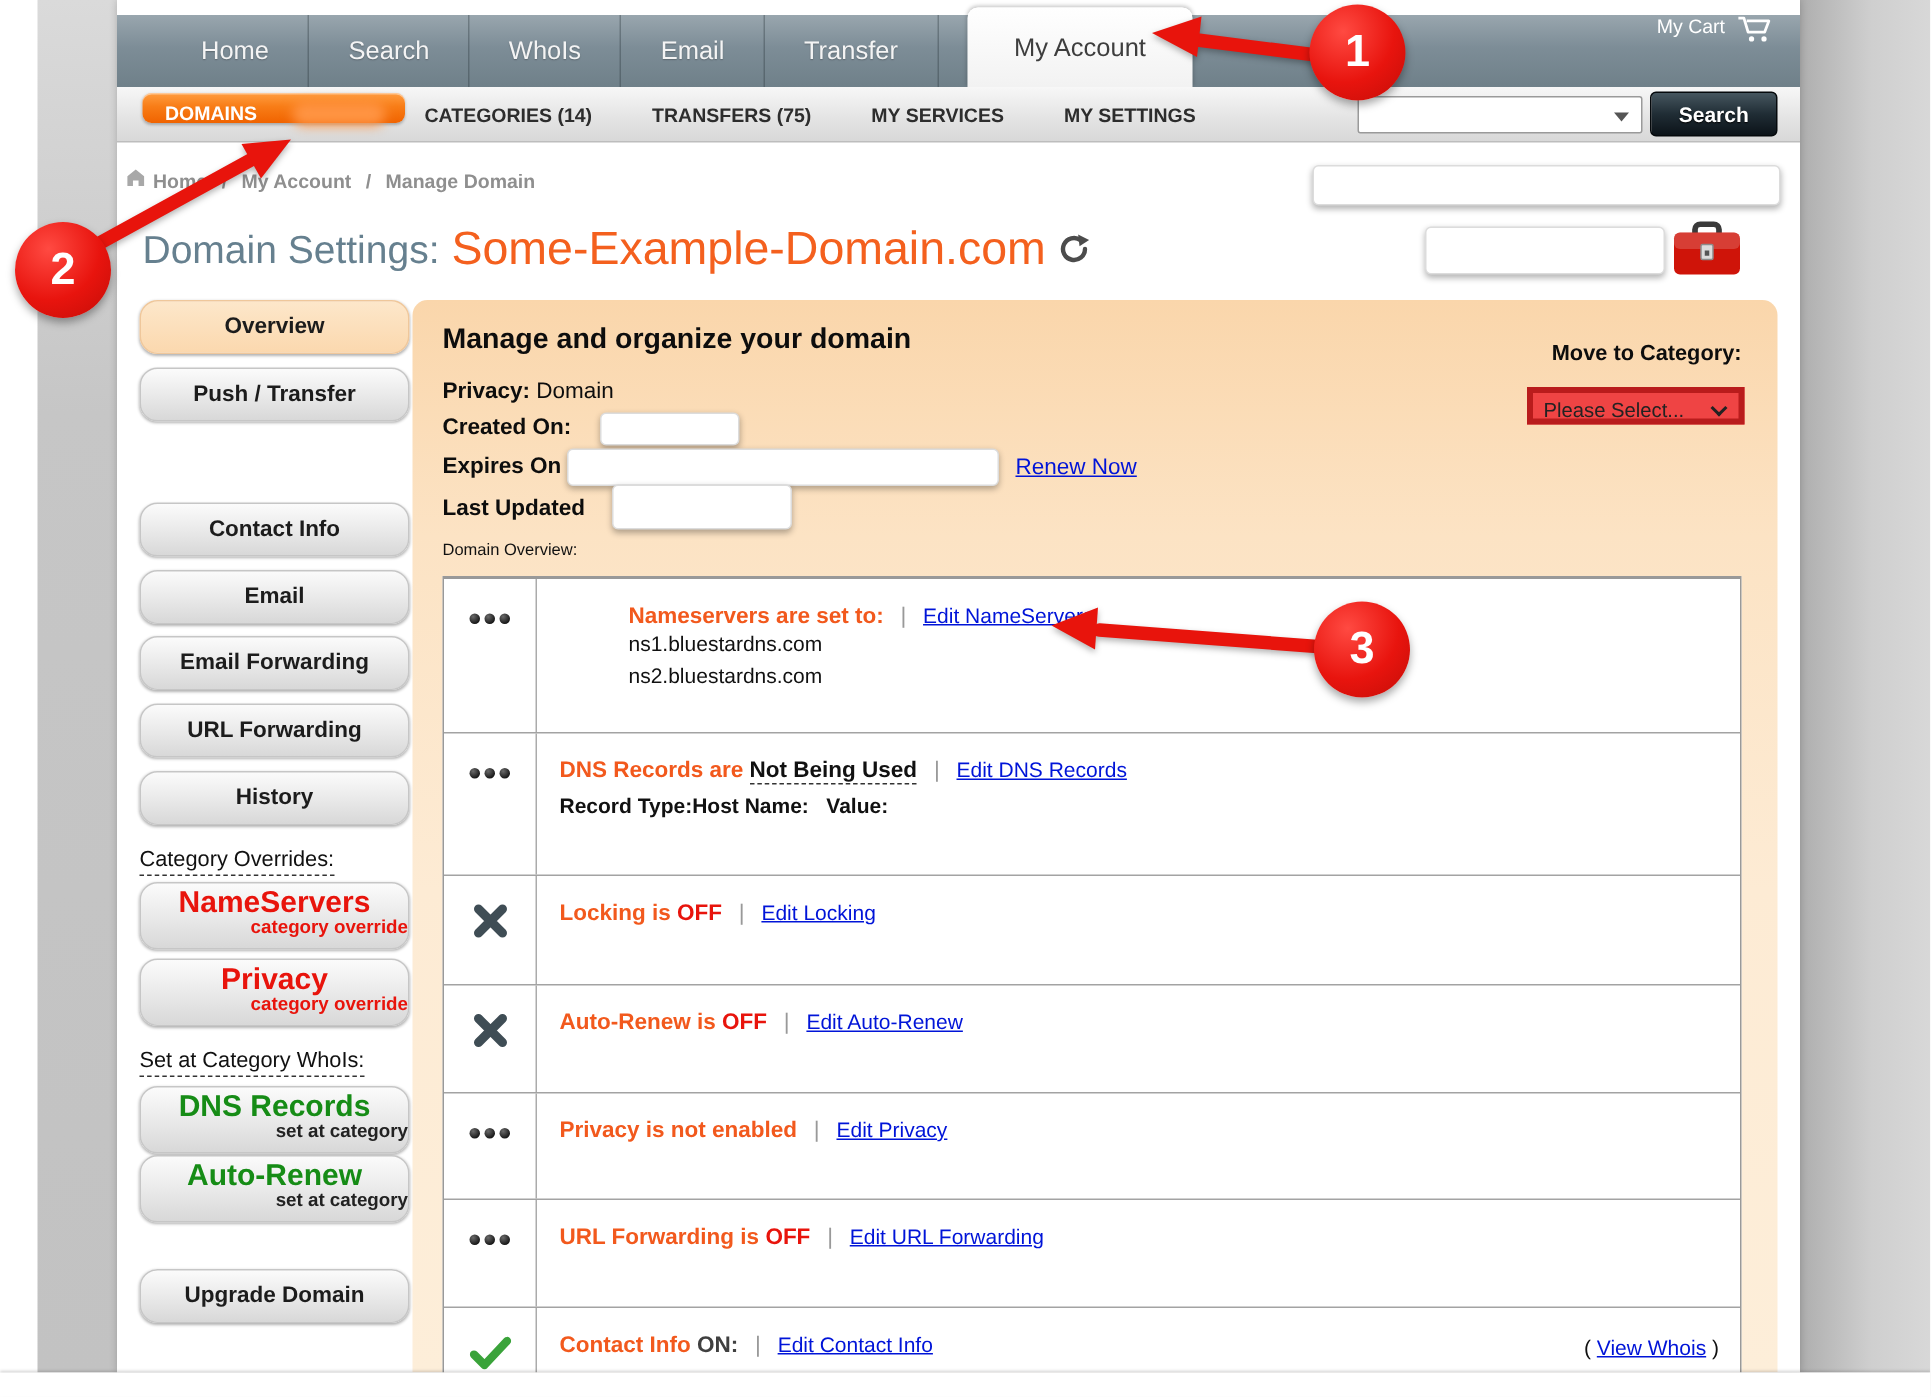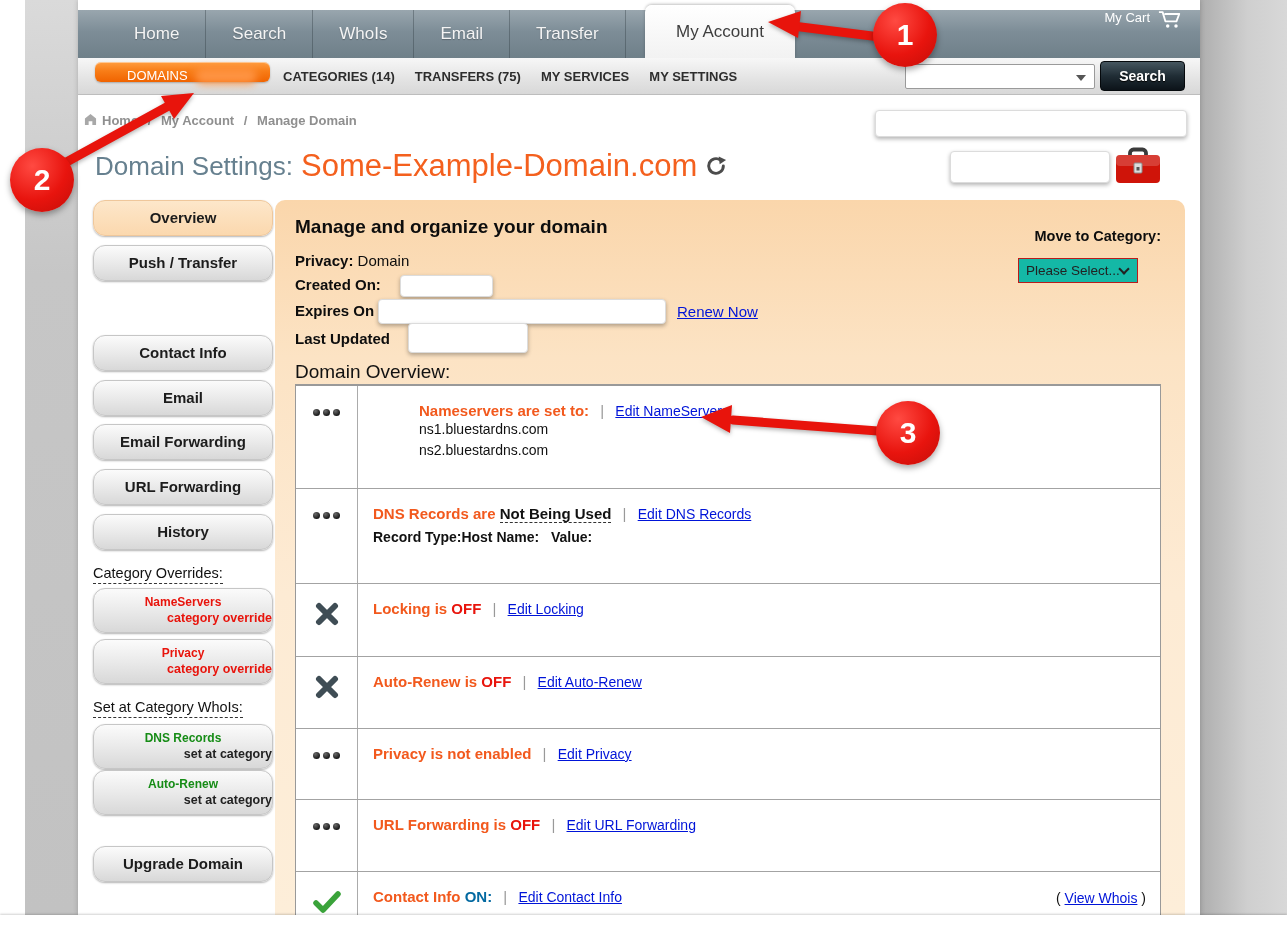--- a/index.html
+++ b/index.html
@@ -29,26 +29,26 @@
     box-shadow:0 -1px 3px rgba(0,0,0,0.25); }
   .cart { position:absolute; right:18px; top:0; height:48px; display:flex; align-items:flex-start;
     gap:8px; color:#fff; font-size:13px; cursor:pointer; }
 
   
   .subnav { position:absolute; left:0; top:58px; width:1122px; height:37px;
     background:linear-gradient(180deg,#f7f7f7 0%,#e3e3e3 60%,#d8d8d8 100%);
     border-bottom:1px solid #bdbdbd; }
   .domains-tab { position:absolute; left:17px; top:4px; width:175px; height:20px;
     background:linear-gradient(180deg,#ff9d40 0%,#f87d17 45%,#f06300 100%);
-    border-radius:6px; color:#fff; font-weight:normal; font-size:13px; line-height:28px;
-    padding-left:32px; box-shadow:inset 0 1px 0 rgba(255,255,255,0.45), 0 1px 2px rgba(0,0,0,0.25);
+    border-radius:6px; color:#fff; font-weight:bold; font-size:13px; line-height:28px;
+    padding-left:15px; box-shadow:inset 0 1px 0 rgba(255,255,255,0.45), 0 1px 2px rgba(0,0,0,0.25);
     cursor:pointer; }
   .smudge { position:absolute; left:100px; top:6px; width:62px; height:16px; border-radius:9px;
     background:rgba(255,150,70,0.95); filter:blur(4px); }
-  .subnav-links { position:absolute; left:205px; top:0; height:37px; display:flex; gap:20px;
+  .subnav-links { position:absolute; left:205px; top:0; height:37px; display:flex; gap:40px;
     align-items:center; font-size:13px; font-weight:bold; color:#2d2d2d; }
   .subnav-links > div { cursor:pointer; }
   .combo { position:absolute; left:827px; top:6px; width:190px; height:25px; background:#fff;
     border:1px solid #9a9a9a; border-radius:2px; cursor:pointer; }
   .combo .chev { position:absolute; right:8px; top:10px; width:0; height:0;
     border-left:5px solid transparent; border-right:5px solid transparent;
     border-top:6px solid #555; }
   .search-btn { position:absolute; left:1022px; top:3px; width:85px; height:30px;
     background:linear-gradient(180deg,#46565f 0%,#202d35 50%,#0c1319 100%);
     border:1px solid #05090c; border-radius:4px; color:#fff; font-weight:bold; font-size:14px;
@@ -81,55 +81,55 @@
     background:linear-gradient(180deg,#fad6ab 0%,#fce3c4 22%,#fdebd4 55%,#fdeed9 100%); }
 
   
   .pill { position:absolute; left:15px; width:180px; height:36px; border-radius:12px;
     background:linear-gradient(180deg,#fbfbfb 0%,#eaeaea 50%,#d8d8d8 100%);
     border:1px solid #c6c6c6; box-shadow:0 1px 2px rgba(0,0,0,0.3);
     text-align:center; font-weight:bold; font-size:15px; color:#1c1c1c; line-height:34px;
     cursor:pointer; }
   .pill.active { background:linear-gradient(180deg,#fde7ca 0%,#fbd8ae 100%); border-color:#efc79b; }
   .pill2 { height:45px; line-height:normal; padding-top:4px; }
-  .pill2 .pt { font-size:12px; line-height:19px; }
+  .pill2 .pt { font-size:20px; line-height:19px; }
   .pill2 .ps { font-size:12.5px; font-weight:bold; line-height:13px;text-align:right; }
   .t-red2 { color:#e8140c; }
   .t-green2 { color:#168c16; }
   .t-dark2 { color:#222; }
   .side-label { position:absolute; left:15px; font-size:14.5px; color:#111; }
   .side-label span { border-bottom:1px dashed #333; padding-bottom:2px; }
 
   
   .heading { position:absolute; left:217px; top:216px; font-size:19px; font-weight:bold; color:#0d0d0d; }
   .move-label { position:absolute; left:922px; top:228px; width:161px; text-align:right;
     font-size:14.5px; font-weight:bold; color:#0d0d0d; }
-  .move-select { position:absolute; left:940px; top:258px; width:120px; height:25px; background:#14b8a6;
-    border:1px solid #b91c1c; font-size:13.5px; color:#222; line-height:23px; padding-left:7px;
+  .move-select { position:absolute; left:940px; top:258px; width:145px; height:25px; background:#ef4444;
+    border:4px solid #b91c1c; font-size:13.5px; color:#222; line-height:23px; padding-left:7px;
     cursor:pointer; }
   .move-select .chev2 { position:absolute; right:9px; top:6px; width:8px; height:8px;
     border-right:2px solid #222; border-bottom:2px solid #222; transform:rotate(45deg); }
   .infoline { position:absolute; left:217px; font-size:15px; color:#0d0d0d; }
   .infoline b { font-weight:bold; }
   .renew { position:absolute; left:599px; top:303px; font-size:15px; }
   a.blue { color:#0014d8; text-decoration:underline; cursor:pointer; }
-  .overview-label { position:absolute; left:217px; top:361px; font-size:19px; color:#111; }
+  .overview-label { position:absolute; left:217px; top:361px; font-size:11px; color:#111; }
 
   
   .dtable { position:absolute; left:217px; top:384px; width:866px; background:#fff;
     border:1px solid #999; border-top:2px solid #999; }
   .trow { position:relative; display:flex; border-top:1px solid #a3a3a3; }
   .trow:first-child { border-top:none;gap:46px; }
   .ticon { width:62px; border-right:1px solid #ababab; display:flex; justify-content:center;
     padding-top:18px; flex-shrink:0; }
   .tbody { padding:16px 0 0 15px; flex:1; }
   .ttitle { font-size:15px; font-weight:bold; }
   .t-orange { color:#f2591d; }
   .t-red { color:#e8140c; }
-  .t-green { color:#0369a1; }
+  .t-green { color:#404040; }
   .t-dashed { color:#111; border-bottom:1px dashed #333; }
   .sep { color:#999; font-weight:normal; margin:0 7px; }
   .ttitle a { font-size:14px; font-weight:normal; }
   .nsline { font-size:14px; color:#111; line-height:21px; }
   .nsline:first-of-type { margin-top:7px; }
   .detail { font-size:14px; font-weight:bold; color:#111; margin-top:7px; white-space:pre-wrap; }
   .whois { position:absolute; right:14px; top:18px; font-size:14px; color:#111; }
   .dots { display:flex; gap:3px; margin-top:5px; }
   .dot { width:7px; height:7px; border-radius:50%;
     background:radial-gradient(circle at 35% 30%, #6a6a6a, #141414 75%); }

